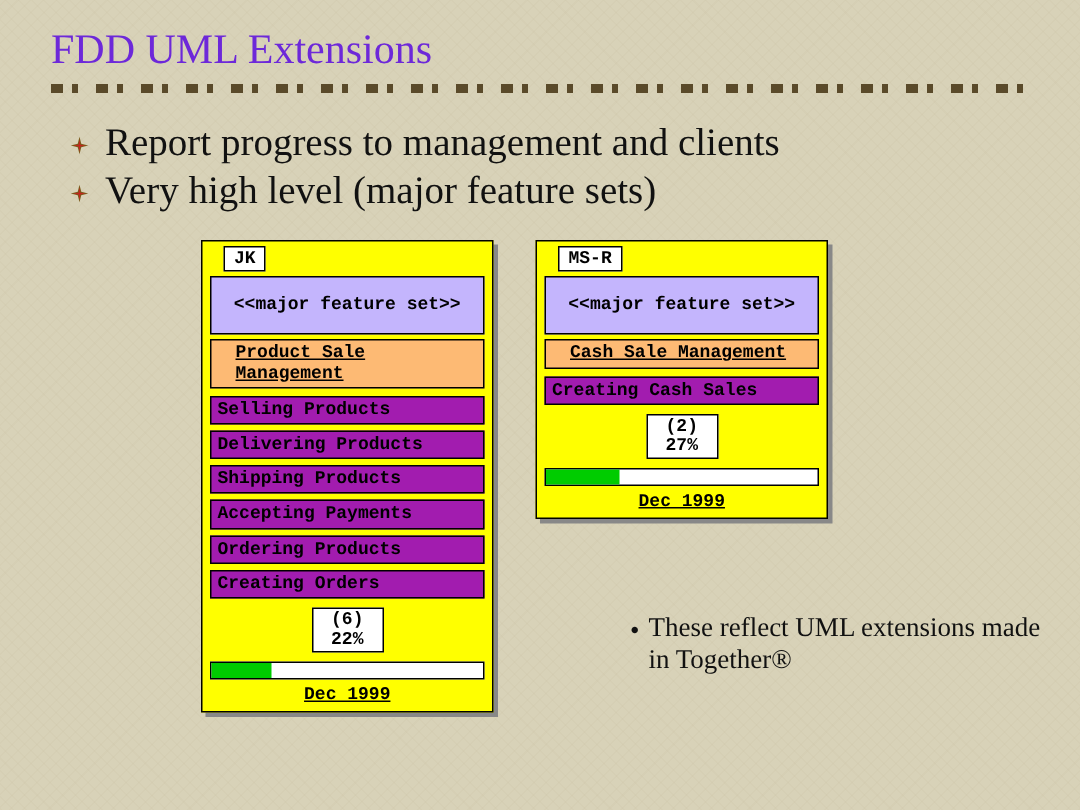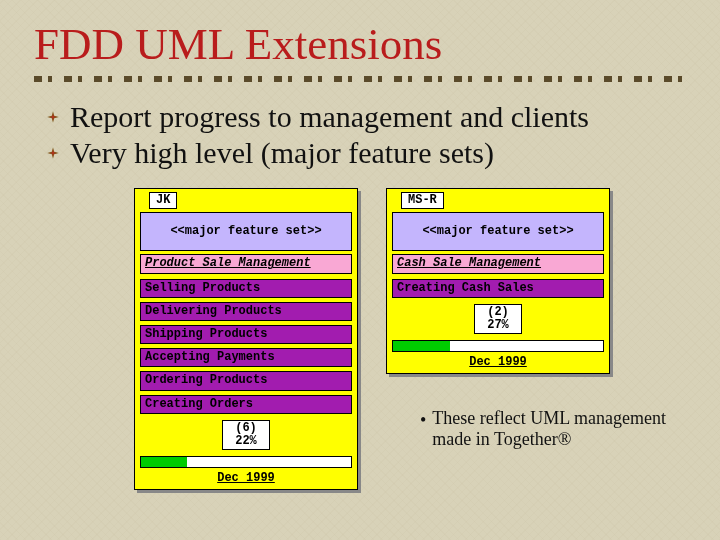--- a/index.html
+++ b/index.html
@@ -10,59 +10,59 @@
     background: #d8d2b8;
     background-image:
       repeating-linear-gradient(45deg, rgba(200,190,160,0.15) 0, rgba(200,190,160,0.15) 1px, transparent 1px, transparent 6px),
       repeating-linear-gradient(-45deg, rgba(200,190,160,0.15) 0, rgba(200,190,160,0.15) 1px, transparent 1px, transparent 6px);
     font-family: "Times New Roman", serif;
     overflow: hidden;
     position: relative;
   }
   .slide { padding: 18px 34px; }
   .title {
-    font-size: 45px;
-    color: #b91c1c;
+    font-size: 28px;
+    color: #6d28d9;
     margin: 0 0 6px 0;
     font-weight: normal;
   }
   .title-underline {
     height: 6px;
     background-image: repeating-linear-gradient(to right,
       #5a4a2a 0, #5a4a2a 8px,
       transparent 8px, transparent 14px,
       #5a4a2a 14px, #5a4a2a 18px,
       transparent 18px, transparent 30px);
     margin-bottom: 18px;
   }
   .bullets { margin-left: 12px; }
   .bullet {
     display: flex;
     align-items: flex-start;
-    font-size: 30px;
+    font-size: 26px;
     color: #111;
     margin: 2px 0;
   }
   .bullet-icon {
     width: 14px; height: 14px;
     margin-right: 10px;
     margin-top: 10px;
     flex-shrink: 0;
   }
   .cards {
     display: flex;
     gap: 28px;
     margin-top: 18px;
     margin-left: 100px;
     align-items: flex-start;
   }
   .card {
     background: #ffff00;
     border: 1px solid #000;
-    width: 224px;
+    width: 195px;
     font-family: "Courier New", monospace;
     font-weight: bold;
     font-size: 12px;
     line-height: 1.1;
     display: flex;
     flex-direction: column;
     box-shadow: 3px 3px 0 #888;
   }
   .tab {
     background: #fff;
@@ -72,26 +72,25 @@
     margin: 3px 0 0 14px;
   }
   .stereo {
     background: #c4b5fd;
     border: 1px solid #000;
     padding: 12px 4px;
     margin: 3px 5px;
     text-align: center;
   }
   .name {
-    background: #f9a8d4;
-    border: 1px solid #000;
-    padding: 2px 4px;
+    background: #fdba74;
+    border: 1px solid #000;
+    padding: 2px 16px;
     margin: 0 5px 3px 5px;
     text-decoration: underline;
-    font-style: italic;
   }
   .row {
     background: #a21caf;
     border: 1px solid #000;
     padding: 2px 4px;
     margin: 2px 5px;
   }
   .stats {
     background: #fff;
     border: 1px solid #000;
@@ -191,14 +190,14 @@
         <div class="progress-bar" style="width:27%"></div>
       </div>
       <div class="date">Dec 1999</div>
     </div>
 
   </div>
 </div>
 
 <div class="note">
   <span class="dot">•</span>
-  <span>These reflect UML management made in Together®</span>
+  <span>These reflect UML extensions made in Together®</span>
 </div>
 
 </body></html>

